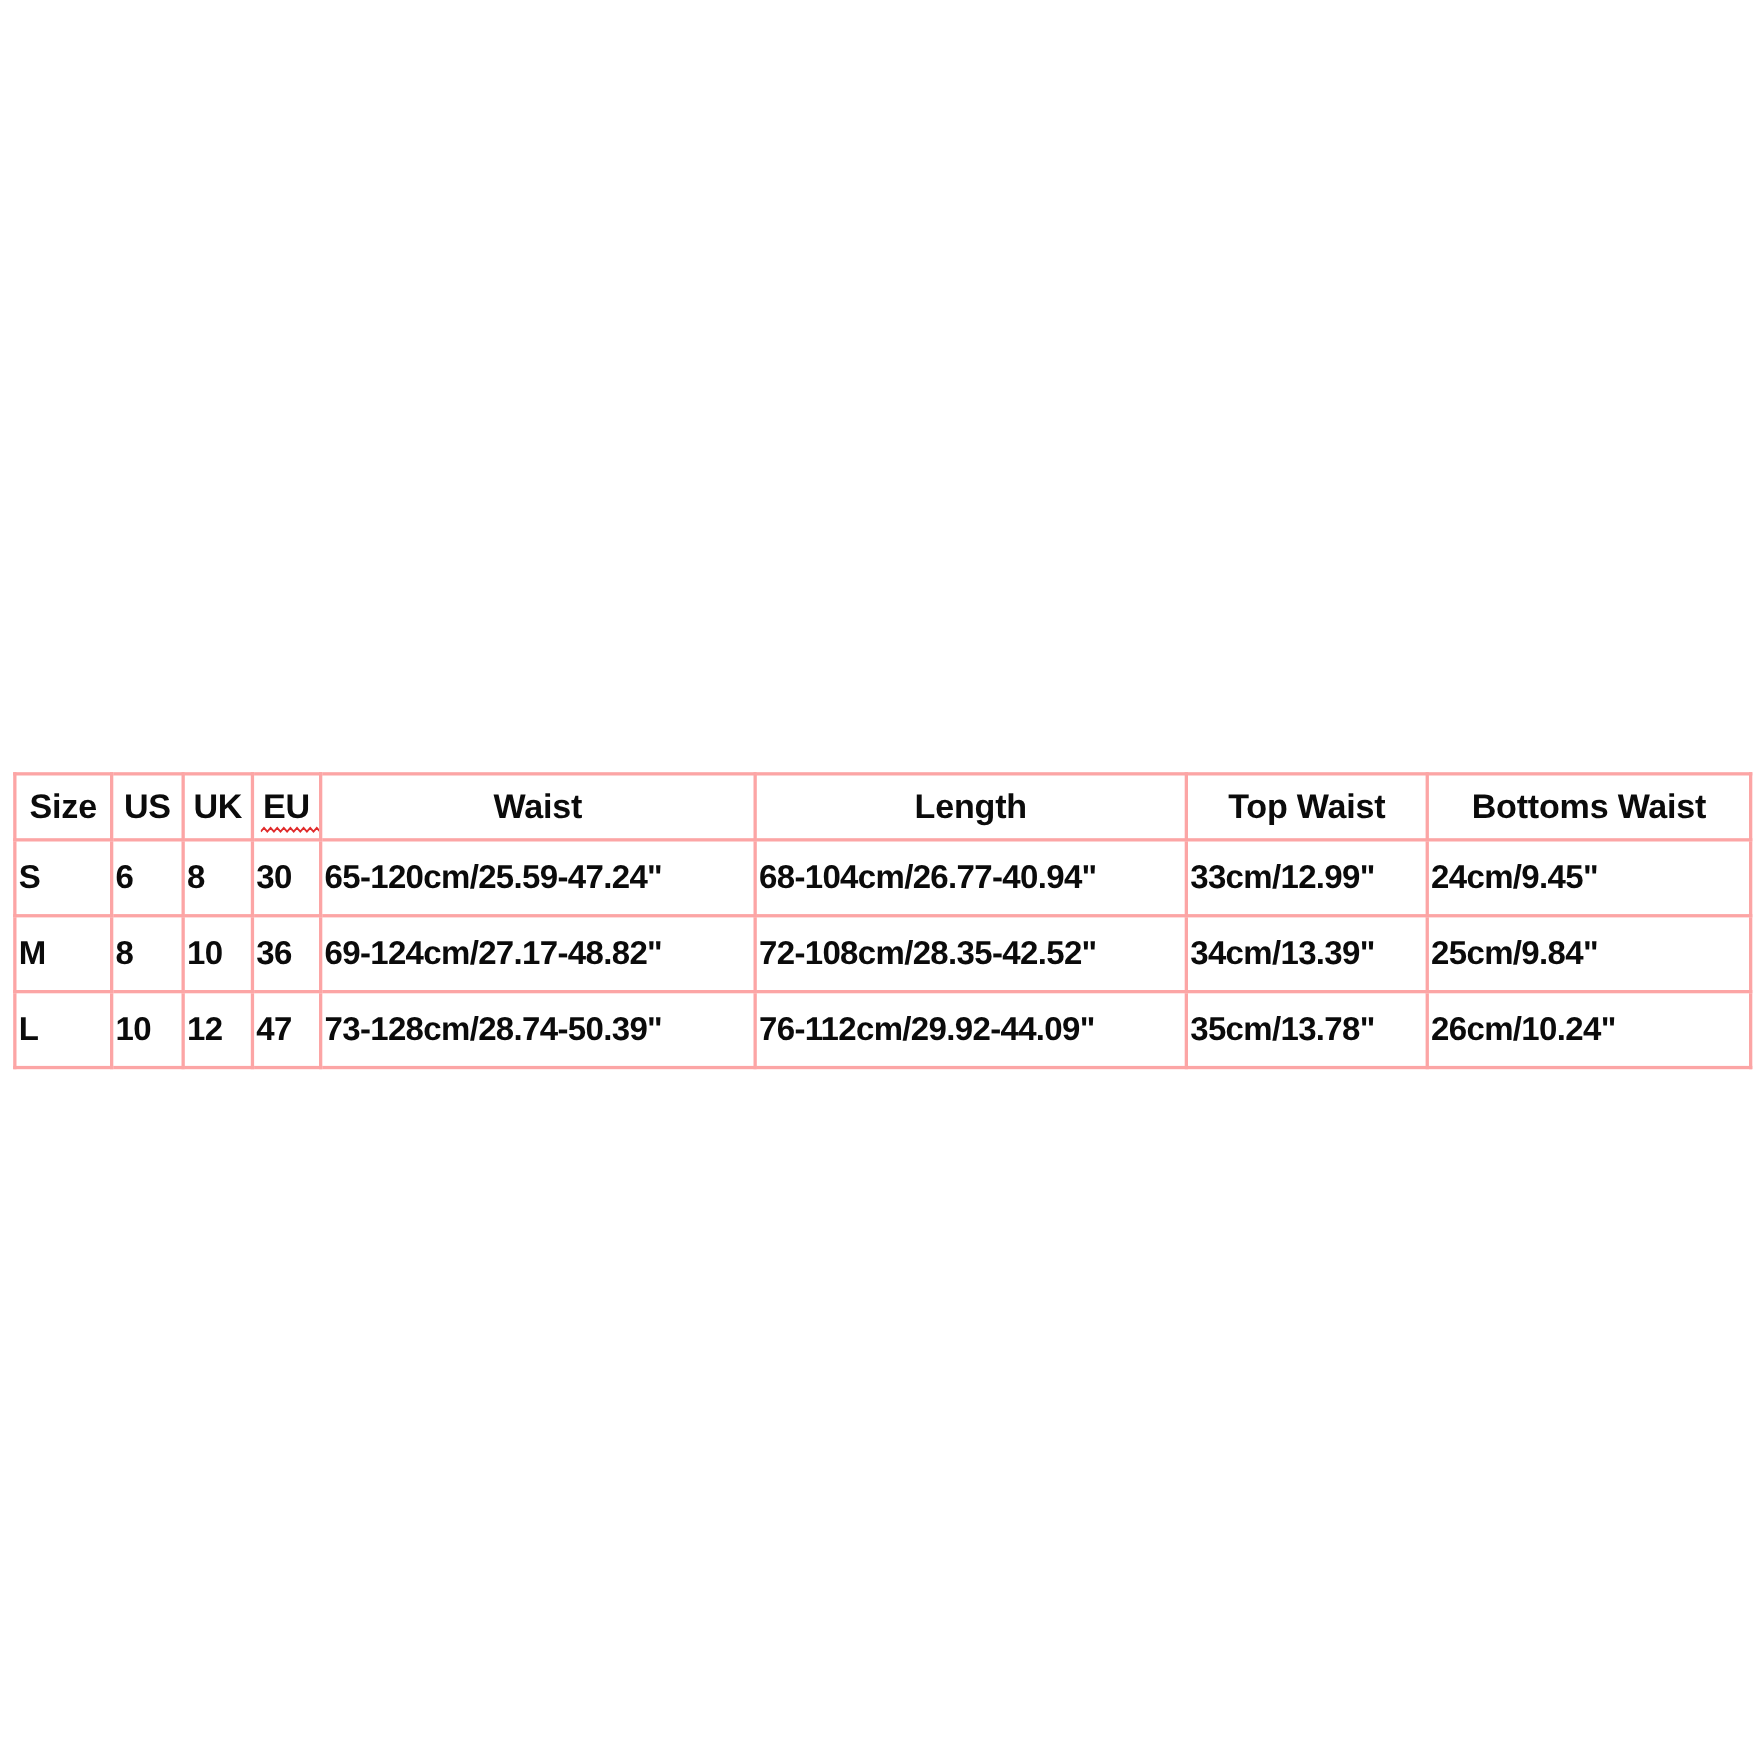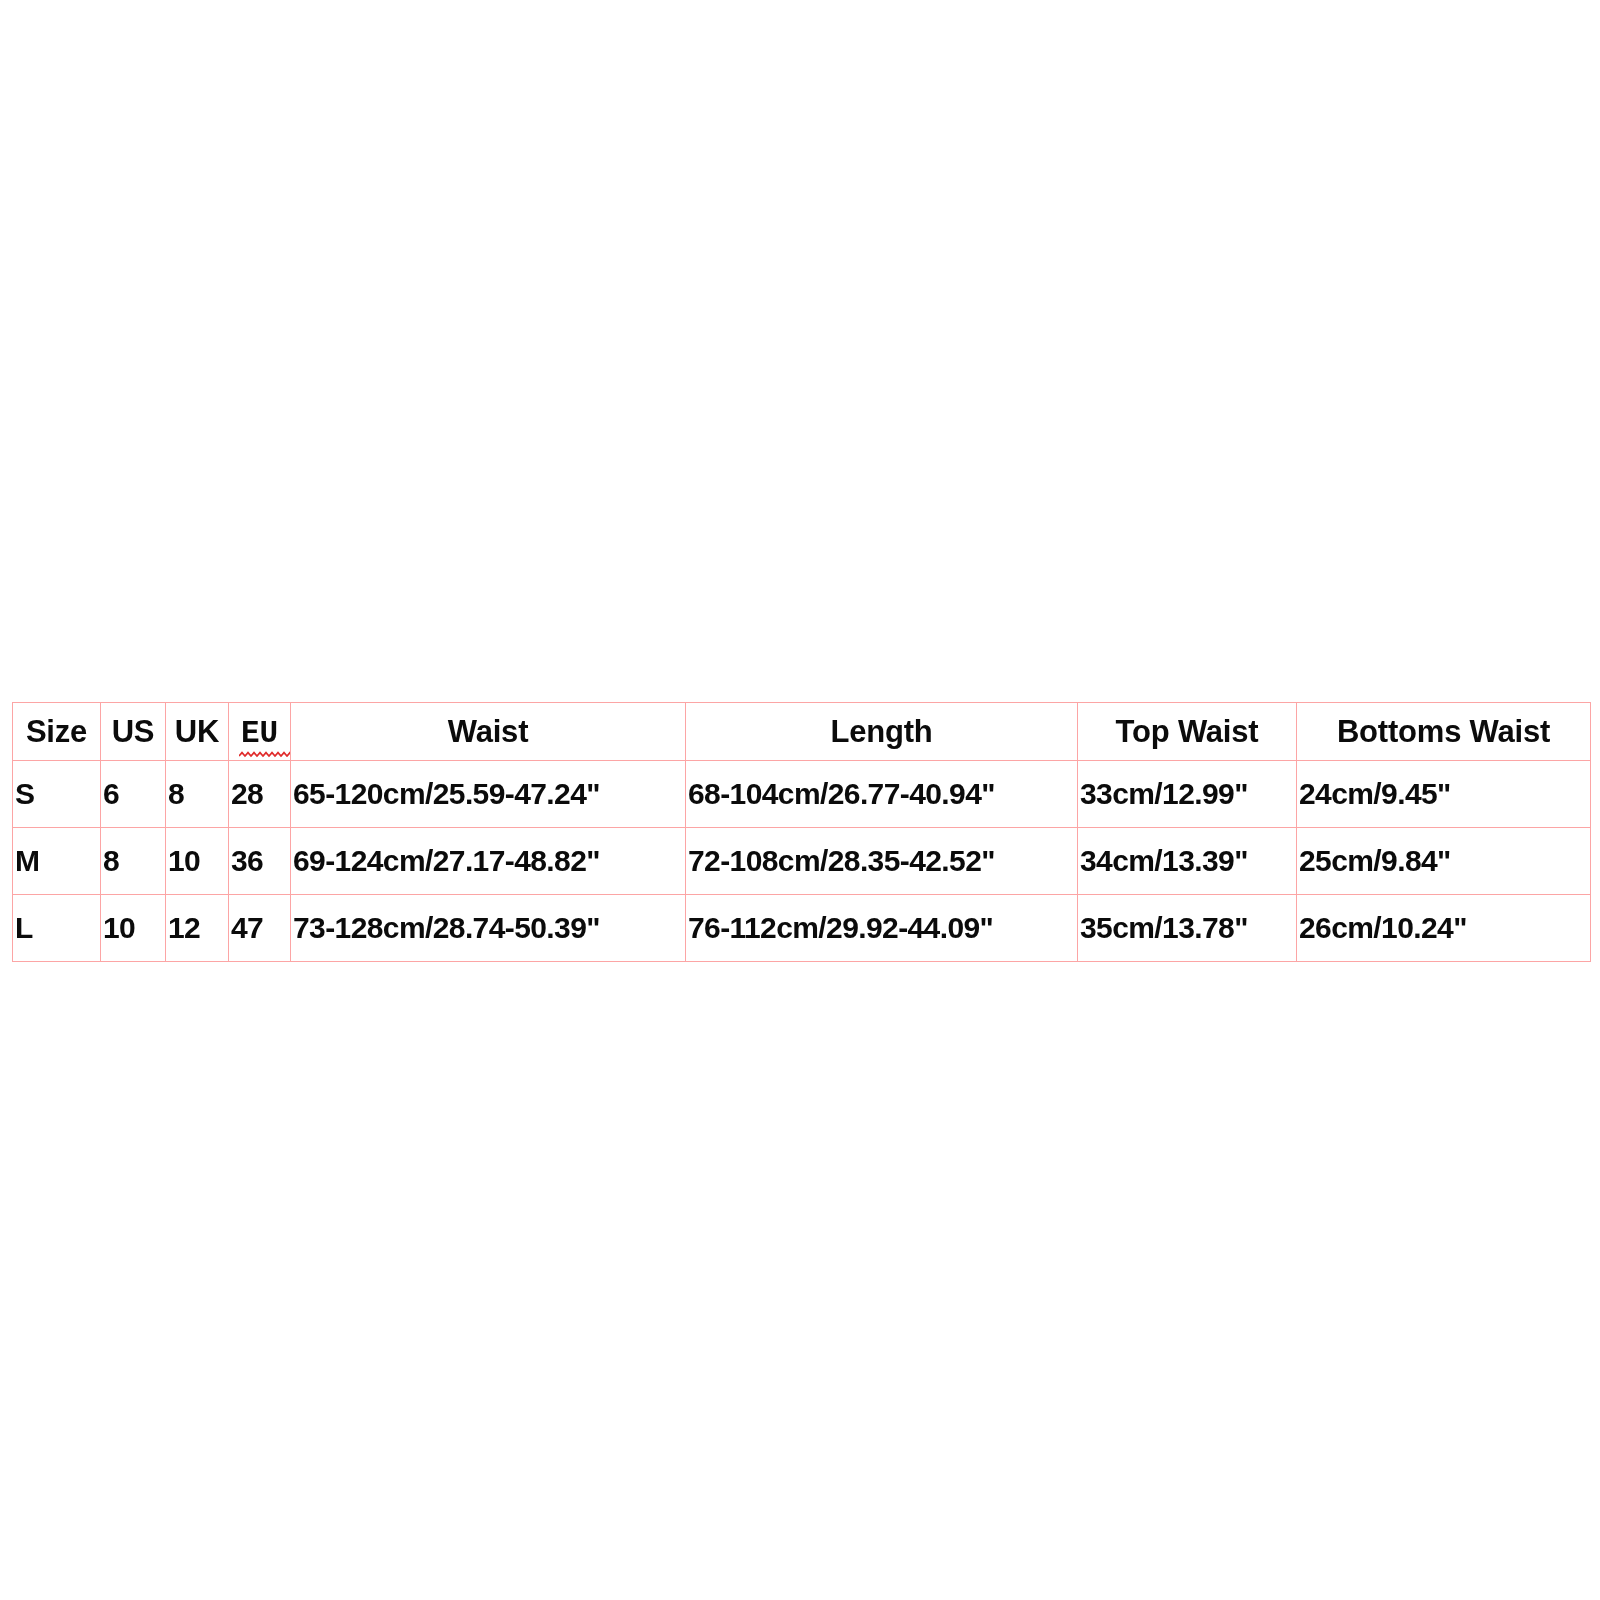--- a/index.html
+++ b/index.html
@@ -33,21 +33,21 @@
 
   table.size-chart {
     border-collapse: collapse;
     table-layout: fixed;
     width: 1578px;
     background: #ffffff;
   }
 
   table.size-chart td,
   table.size-chart th {
-    border: 1px solid #fca5a5;
+    border: 3px solid #fca5a5;
     vertical-align: middle;
     color: #0b0b0b;
     font-weight: bold;
     font-stretch: condensed;
     padding: 0 2px;
     white-space: nowrap;
     overflow: hidden;
   }
 
   
@@ -77,21 +77,20 @@
   col.col-bust    { width: 395px; }
   col.col-waist   { width: 392px; }
   col.col-toplen  { width: 219px; }
   col.col-botlen  { width: 294px; }
 
   
   .squiggle-host {
     position: relative;
     display: inline-block;
     line-height: 1;
-    font-family: Liberation Mono, monospace;
   }
   .squiggle {
     position: absolute;
     left: -2px;
     right: -2px;
     bottom: -9px;
     height: 7px;
     pointer-events: none;
   }
 </style>
@@ -132,21 +131,21 @@
           <th>Top Waist</th>
           <th>Bottoms Waist</th>
         </tr>
       </thead>
 
       <tbody>
         <tr>
           <td class="code-cell">S</td>
           <td class="code-cell">6</td>
           <td class="code-cell">8</td>
-          <td class="code-cell">28</td>
+          <td class="code-cell">30</td>
           <td>65-120cm/25.59-47.24"</td>
           <td>68-104cm/26.77-40.94"</td>
           <td>33cm/12.99"</td>
           <td>24cm/9.45"</td>
         </tr>
         <tr>
           <td class="code-cell">M</td>
           <td class="code-cell">8</td>
           <td class="code-cell">10</td>
           <td class="code-cell">36</td>

